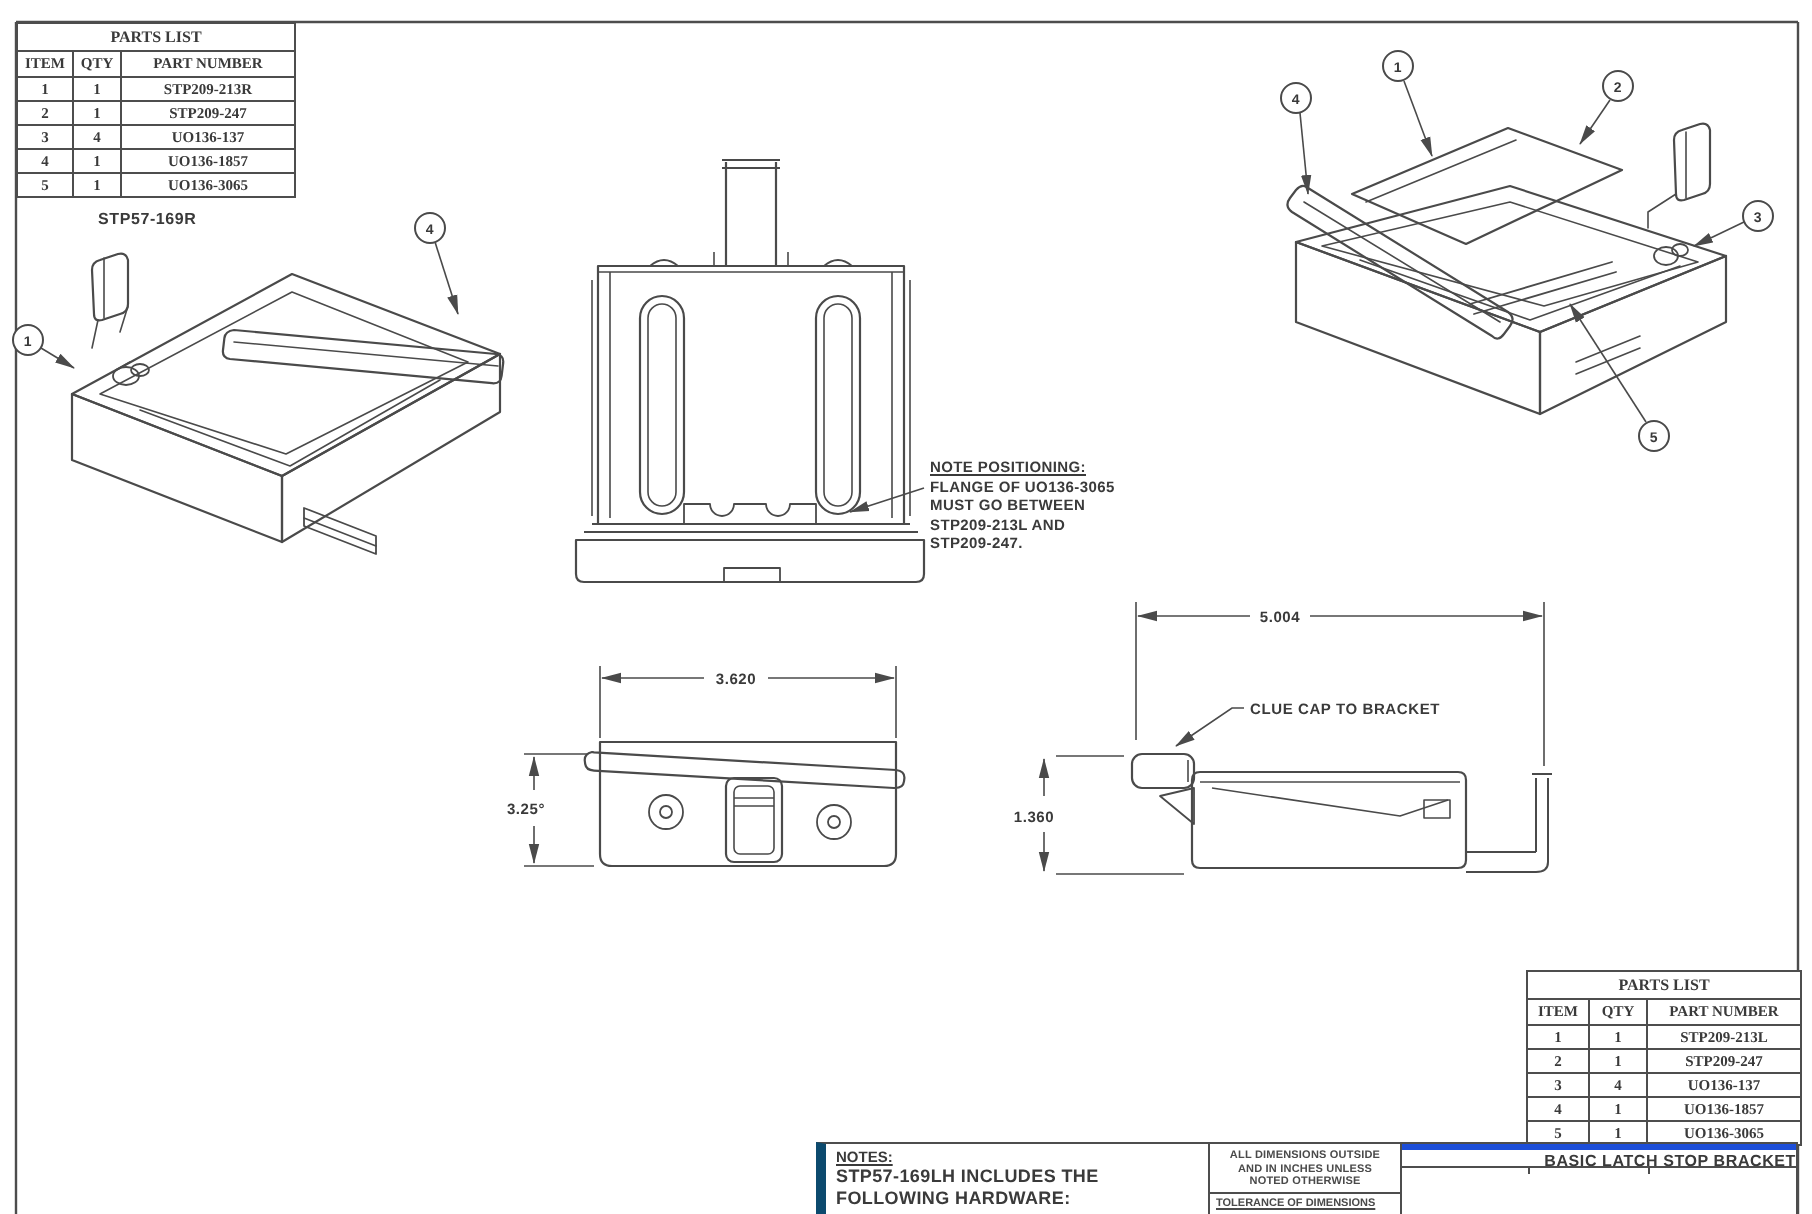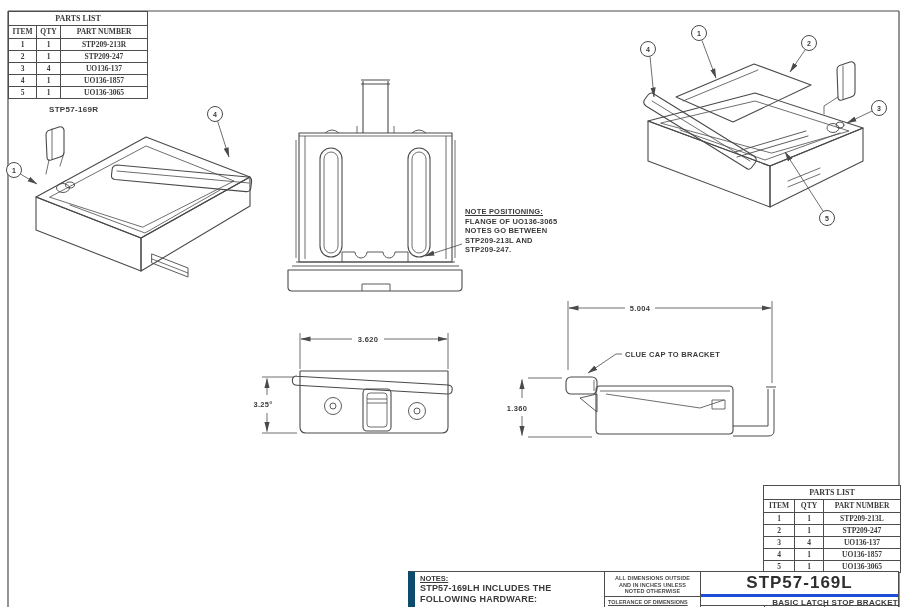--- a/index.html
+++ b/index.html
@@ -16,26 +16,26 @@
     text-align:center; vertical-align:middle; padding:0; line-height:11px; white-space:nowrap;
   }
   table.parts .title-row th { font-size:8px; line-height:13px; }
   table.parts .hdr-row th { line-height:12px;margin-top:16px; }
   #parts-left  { left:8px;   top:11px;  width:139px; }
   #parts-right { left:763px; top:485px; width:137px; }
 
   .view-label { position:absolute; left:17px; top:105px; font-size:8px; font-weight:600; color:#3a3a3a; letter-spacing:.3px;padding-left:32px; }
 
   
-  #note-pos { position:absolute; left:465px; top:207px; width:110px; font-size:7.5px; font-weight:600; color:#3a3a3a; line-height:9.5px; letter-spacing:.2px; }
+  #note-pos { position:absolute; left:465px; top:229px; width:110px; font-size:7.5px; font-weight:600; color:#3a3a3a; line-height:9.5px; letter-spacing:.2px; }
   #note-pos .hdr { font-weight:700; text-decoration:underline; }
 
   
   .strip-box { position:absolute; top:571px; height:36px; background:#fff; border-top:1px solid #4d4d4d; }
-  #notes-box { left:408px; width:196px; border-left:7px solid #0c4a6e; padding:2px 0 16px 5px; }
+  #notes-box { left:408px; width:196px; border-left:5px solid #0c4a6e; padding:2px 0 16px 5px; }
   #notes-box .nhdr { font-size:7.5px; font-weight:700; text-decoration:underline; color:#3a3a3a; }
   #notes-box .nline { font-size:9px; font-weight:600; color:#3a3a3a; line-height:11px; letter-spacing:.2px; }
   #notes-box .pn { font-weight:700; }
 
   #tol-box { left:604px; width:96px; border-left:1px solid #4d4d4d; }
   #tol-box .tlines { height:25px; padding-top:3px; border-bottom:1px solid #4d4d4d;
                      font-size:5.5px; font-weight:700; color:#4a4a4a; text-align:center; line-height:6.5px; letter-spacing:.1px; }
   #tol-box .tfoot { font-size:5.5px; font-weight:700; color:#4a4a4a; text-align:left; padding:2px 0 0 3px; text-decoration:underline; white-space:nowrap; }
 
   #title-box { left:700px; width:199px; border-left:1px solid #4d4d4d; border-right:1px solid #4d4d4d; }
@@ -233,21 +233,21 @@
           <td>UO136-3065</td>
         </tr>
   </tbody>
     </table>
 
   <div class="view-label">STP57-169R</div>
 
   <div id="note-pos">
     <div class="hdr">NOTE POSITIONING:</div>
     <div>FLANGE OF UO136-3065</div>
-    <div>NOTES GO BETWEEN</div>
+    <div>MUST GO BETWEEN</div>
     <div>STP209-213L AND</div>
     <div>STP209-247.</div>
   </div>
 
   <table class="parts" id="parts-right">
     <colgroup>
         <col style="width:31px">
         <col style="width:29px">
         <col style="width:77px">
       </colgroup>
@@ -297,21 +297,20 @@
   <div class="strip-box" id="tol-box">
     <div class="tlines">
       <div>ALL DIMENSIONS OUTSIDE</div>
       <div>AND IN INCHES UNLESS</div>
       <div>NOTED OTHERWISE</div>
     </div>
     <div class="tfoot">TOLERANCE OF DIMENSIONS</div>
   </div>
 
   <div class="strip-box" id="title-box">
-    <div class="big">STP57-169L</div>
     <div class="desc">BASIC LATCH STOP BRACKET</div>
     <div class="stub">
         <i style="left:63px"></i>
         <i style="left:123px"></i>
       </div>
   </div>
 
 </div>
 
 </body></html>

